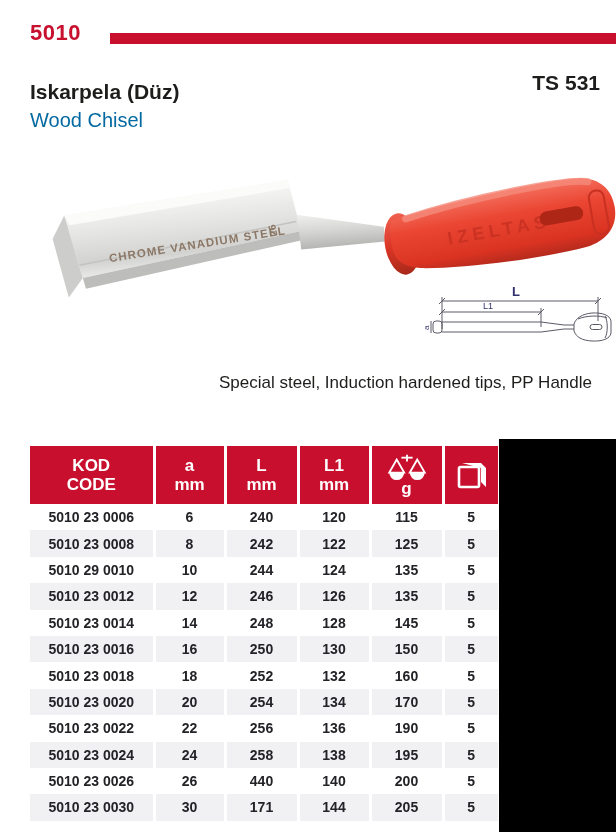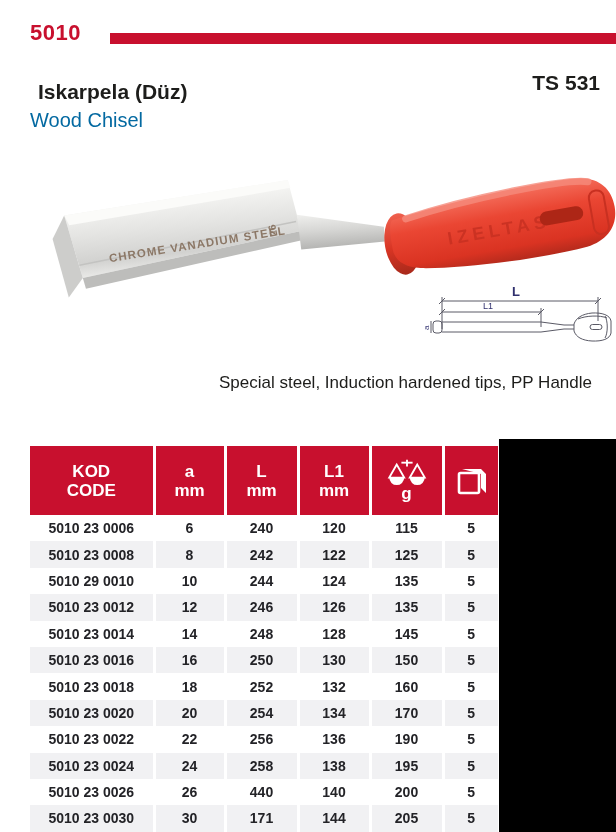--- a/index.html
+++ b/index.html
@@ -15,40 +15,40 @@
   }
   .top-divider {
     position:absolute; left:110px; top:33px; width:506px; height:11px;
     background:#C8102E;
   }
   .standard-code {
     position:absolute; right:16px; top:71px;
     font-size:21px; font-weight:bold; color:#1d1d1b;
   }
   .title-tr {
-    position:absolute; left:38px; top:80px;
+    position:absolute; left:30px; top:80px;
     font-size:21px; font-weight:bold; color:#1d1d1b;
   }
   .title-en {
     position:absolute; left:30px; top:109px;
     font-size:20px; font-weight:normal; color:#0369a1;
   }
   .product-photo { position:absolute; left:36px; top:150px; width:580px; height:165px; }
   .tech-drawing { position:absolute; left:424px; top:281px; width:190px; height:70px; }
   .descriptions {
     position:absolute; right:24px; top:371px; text-align:right;
     font-size:17px; line-height:24px; color:#1d1d1b;
   }
   .descriptions .tr { font-weight:bold; }
   .spec-table {
     position:absolute; left:30px; top:446px; width:468px;
     border-collapse:collapse; table-layout:fixed;
   }
   .spec-table th {
-    background:#C8102E; color:#ffffff; height:69px;
+    background:#C8102E; color:#ffffff; height:58px;
     font-size:17px; font-weight:bold; line-height:19px;
     text-align:center; vertical-align:middle; padding:0;
   }
   .spec-table th + th, .spec-table td + td { border-left:3px solid #ffffff; }
   .spec-table td {
     height:26.4px; padding:0; text-align:center; vertical-align:middle;
     font-size:14px; font-weight:600; color:#232327;
   }
   .spec-table tbody tr:nth-child(even) { background:#F1F1F3; }
   .hdr-icon { display:block; margin:0 auto; }

